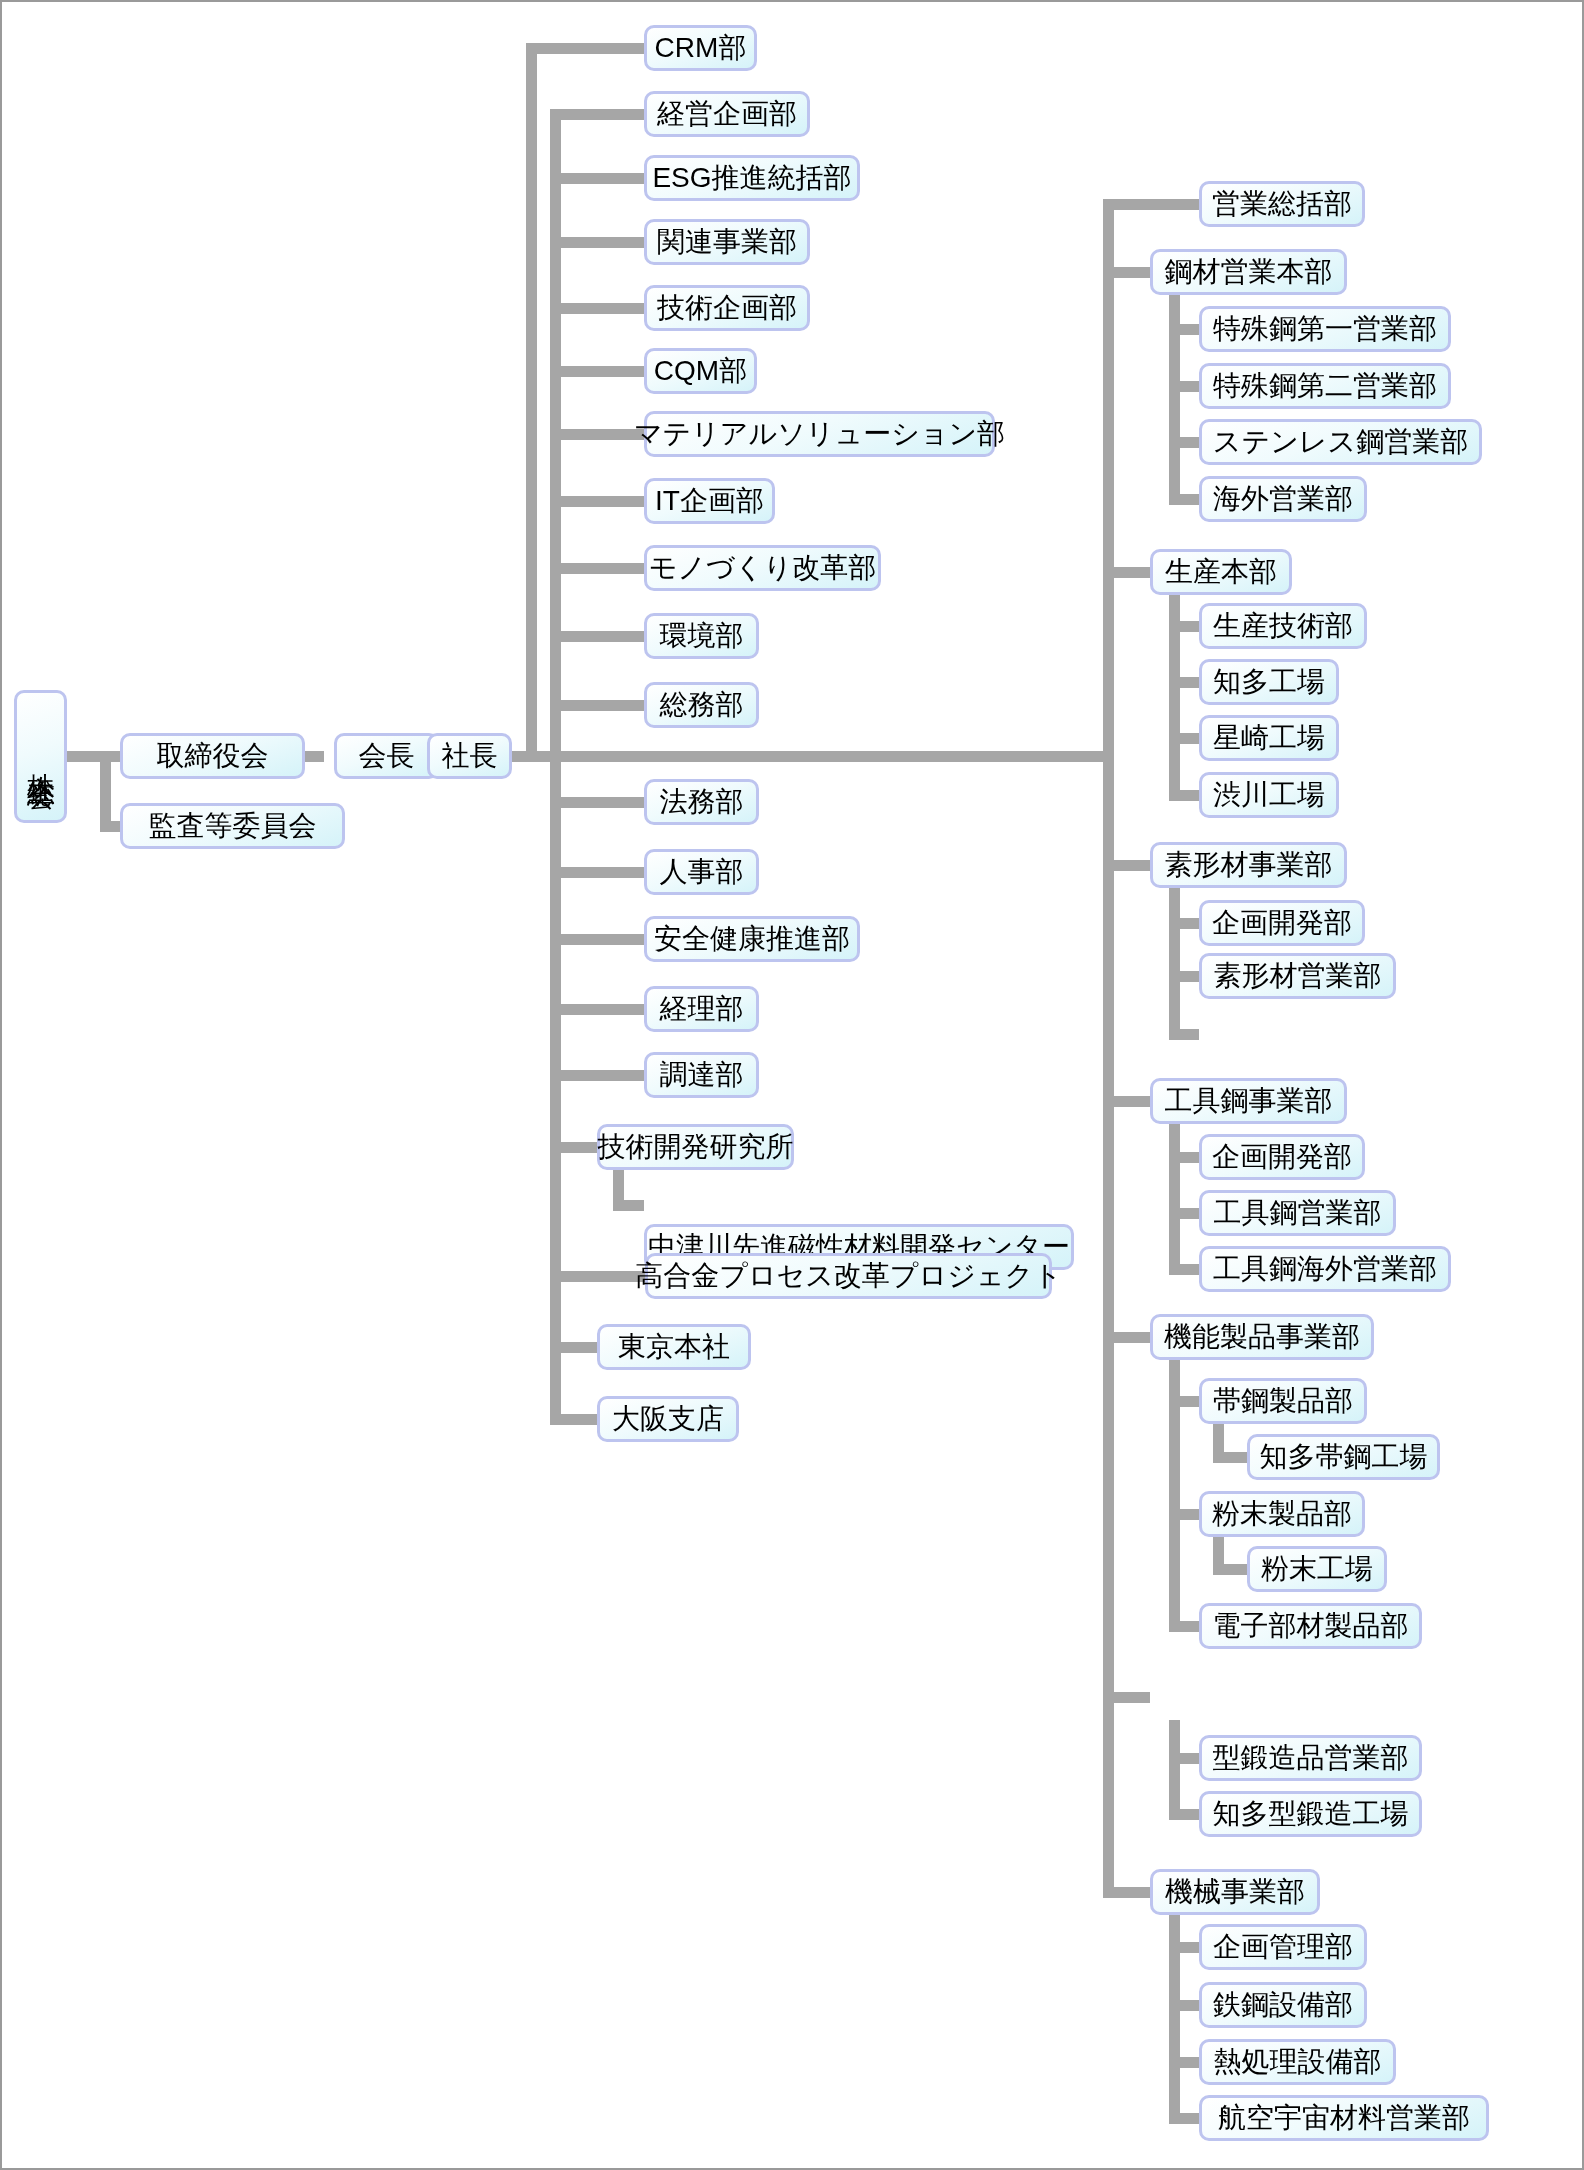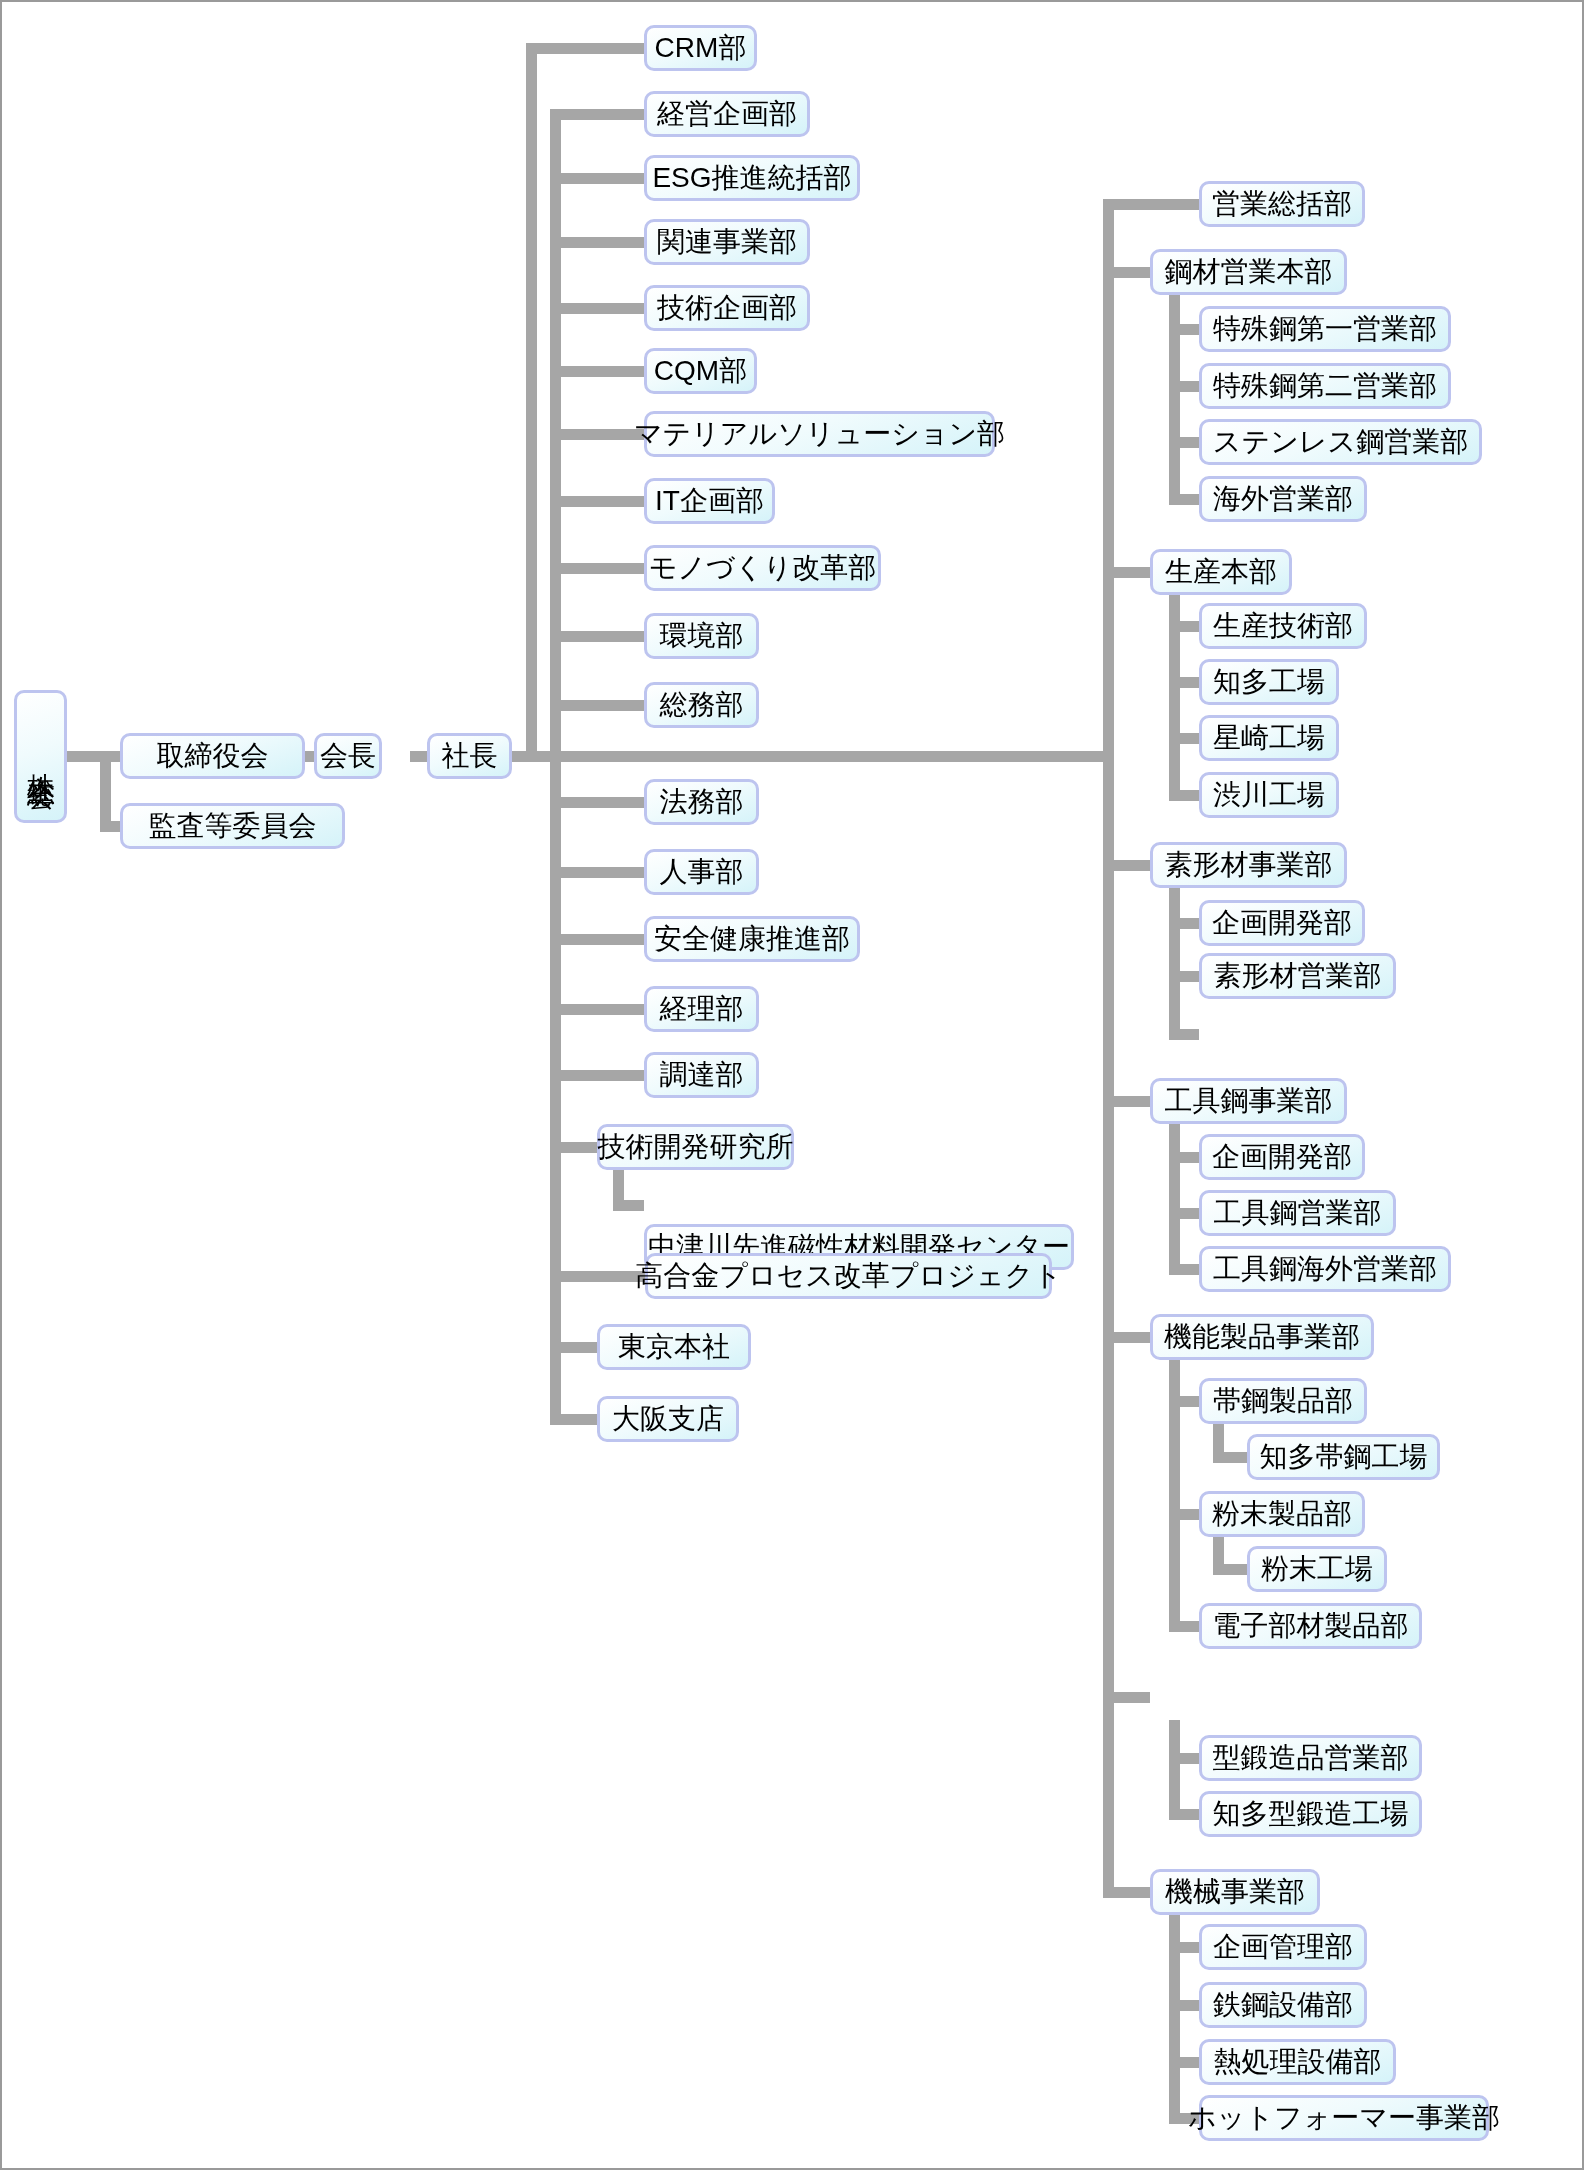--- a/index.html
+++ b/index.html
@@ -109,21 +109,21 @@
 
   <i class="ln v" style="left:1167px;top:1913px;height:209px"></i>
   <i class="ln h" style="left:1167px;top:1940px;width:30px"></i>
   <i class="ln h" style="left:1167px;top:1998px;width:30px"></i>
   <i class="ln h" style="left:1167px;top:2055px;width:30px"></i>
   <i class="ln h" style="left:1167px;top:2111px;width:30px"></i>
 
   <div class="node vt" style="left:12px;top:688px">株主総会</div>
   <div class="node" style="left:118px;top:731px;width:185px">取締役会</div>
   <div class="node" style="left:118px;top:801px;width:225px">監査等委員会</div>
-  <div class="node" style="left:312px;top:731px;width:68px">会長</div>
+  <div class="node" style="left:332px;top:731px;width:105px">会長</div>
   <div class="node" style="left:425px;top:731px;width:85px">社長</div>
 
   <div class="node" style="left:642px;top:23px;width:113px">CRM部</div>
   <div class="node" style="left:642px;top:89px;width:166px">経営企画部</div>
   <div class="node" style="left:642px;top:153px;width:216px">ESG推進統括部</div>
   <div class="node" style="left:642px;top:217px;width:166px">関連事業部</div>
   <div class="node" style="left:642px;top:283px;width:166px">技術企画部</div>
   <div class="node" style="left:642px;top:346px;width:113px">CQM部</div>
   <div class="node" style="left:642px;top:409px;width:351px">マテリアルソリューション部</div>
   <div class="node" style="left:642px;top:476px;width:131px">IT企画部</div>
@@ -164,15 +164,15 @@
   <div class="node" style="left:1245px;top:1432px;width:193px">知多帯鋼工場</div>
   <div class="node" style="left:1197px;top:1489px;width:166px">粉末製品部</div>
   <div class="node" style="left:1245px;top:1544px;width:140px">粉末工場</div>
   <div class="node" style="left:1197px;top:1601px;width:223px">電子部材製品部</div>
   <div class="node" style="left:1197px;top:1733px;width:223px">型鍛造品営業部</div>
   <div class="node" style="left:1197px;top:1789px;width:223px">知多型鍛造工場</div>
   <div class="node" style="left:1148px;top:1867px;width:170px">機械事業部</div>
   <div class="node" style="left:1197px;top:1922px;width:168px">企画管理部</div>
   <div class="node" style="left:1197px;top:1980px;width:168px">鉄鋼設備部</div>
   <div class="node" style="left:1197px;top:2037px;width:197px">熱処理設備部</div>
-  <div class="node" style="left:1197px;top:2093px;width:290px">ホットフォーマー事業部</div>
+  <div class="node" style="left:1197px;top:2093px;width:290px">航空宇宙材料営業部</div>
 
 </div>
 
 </body></html>

